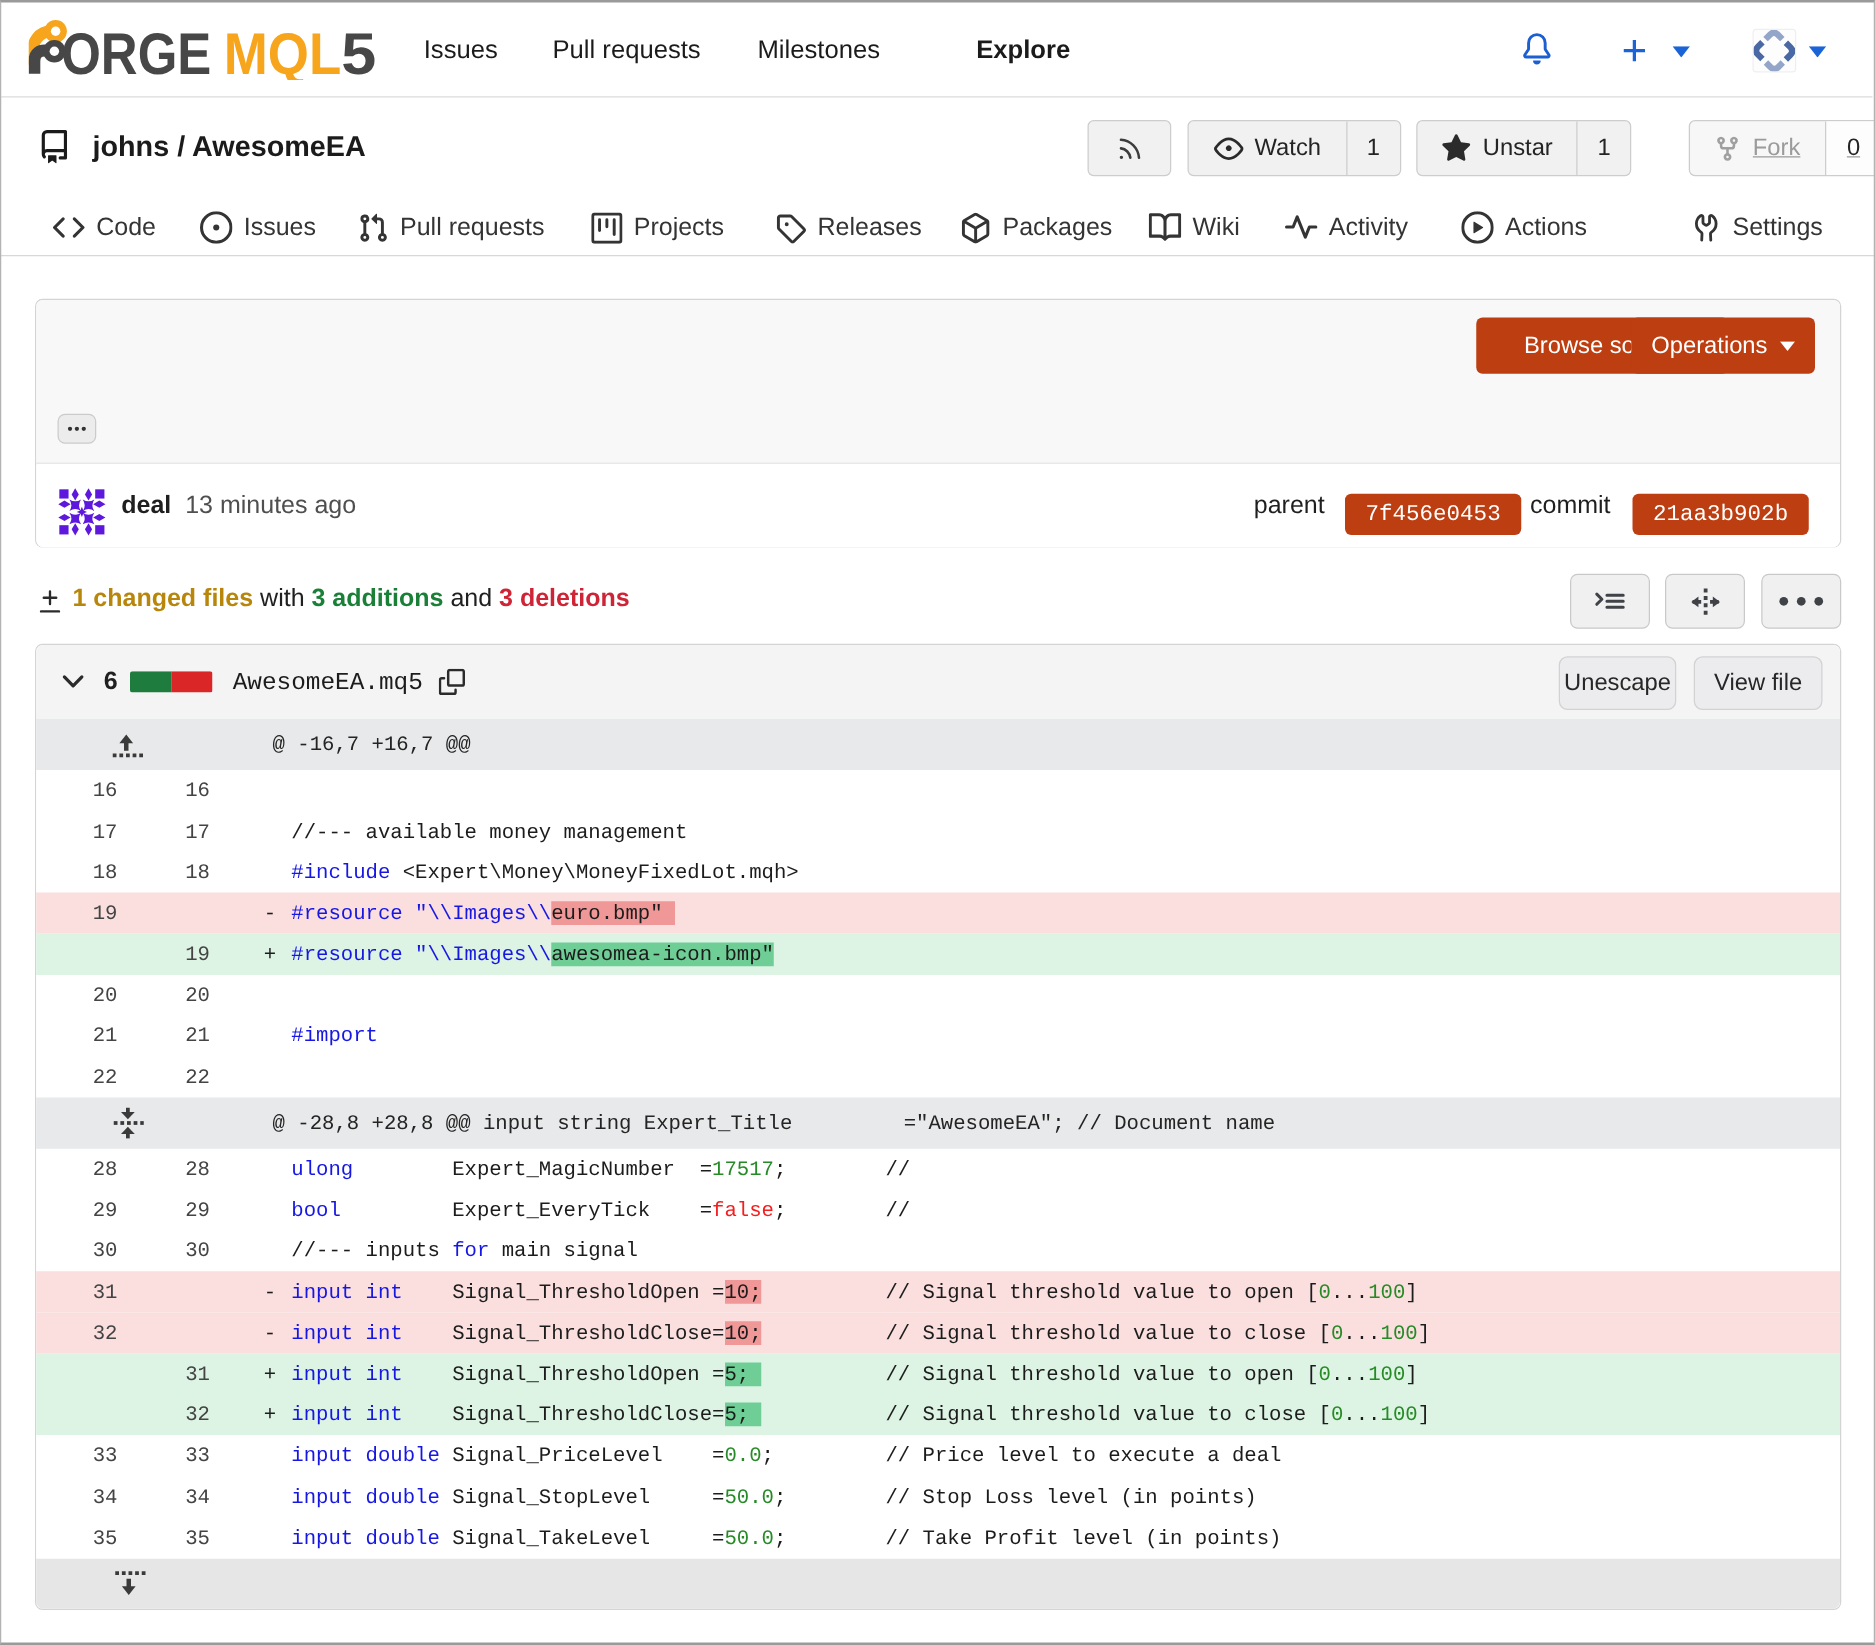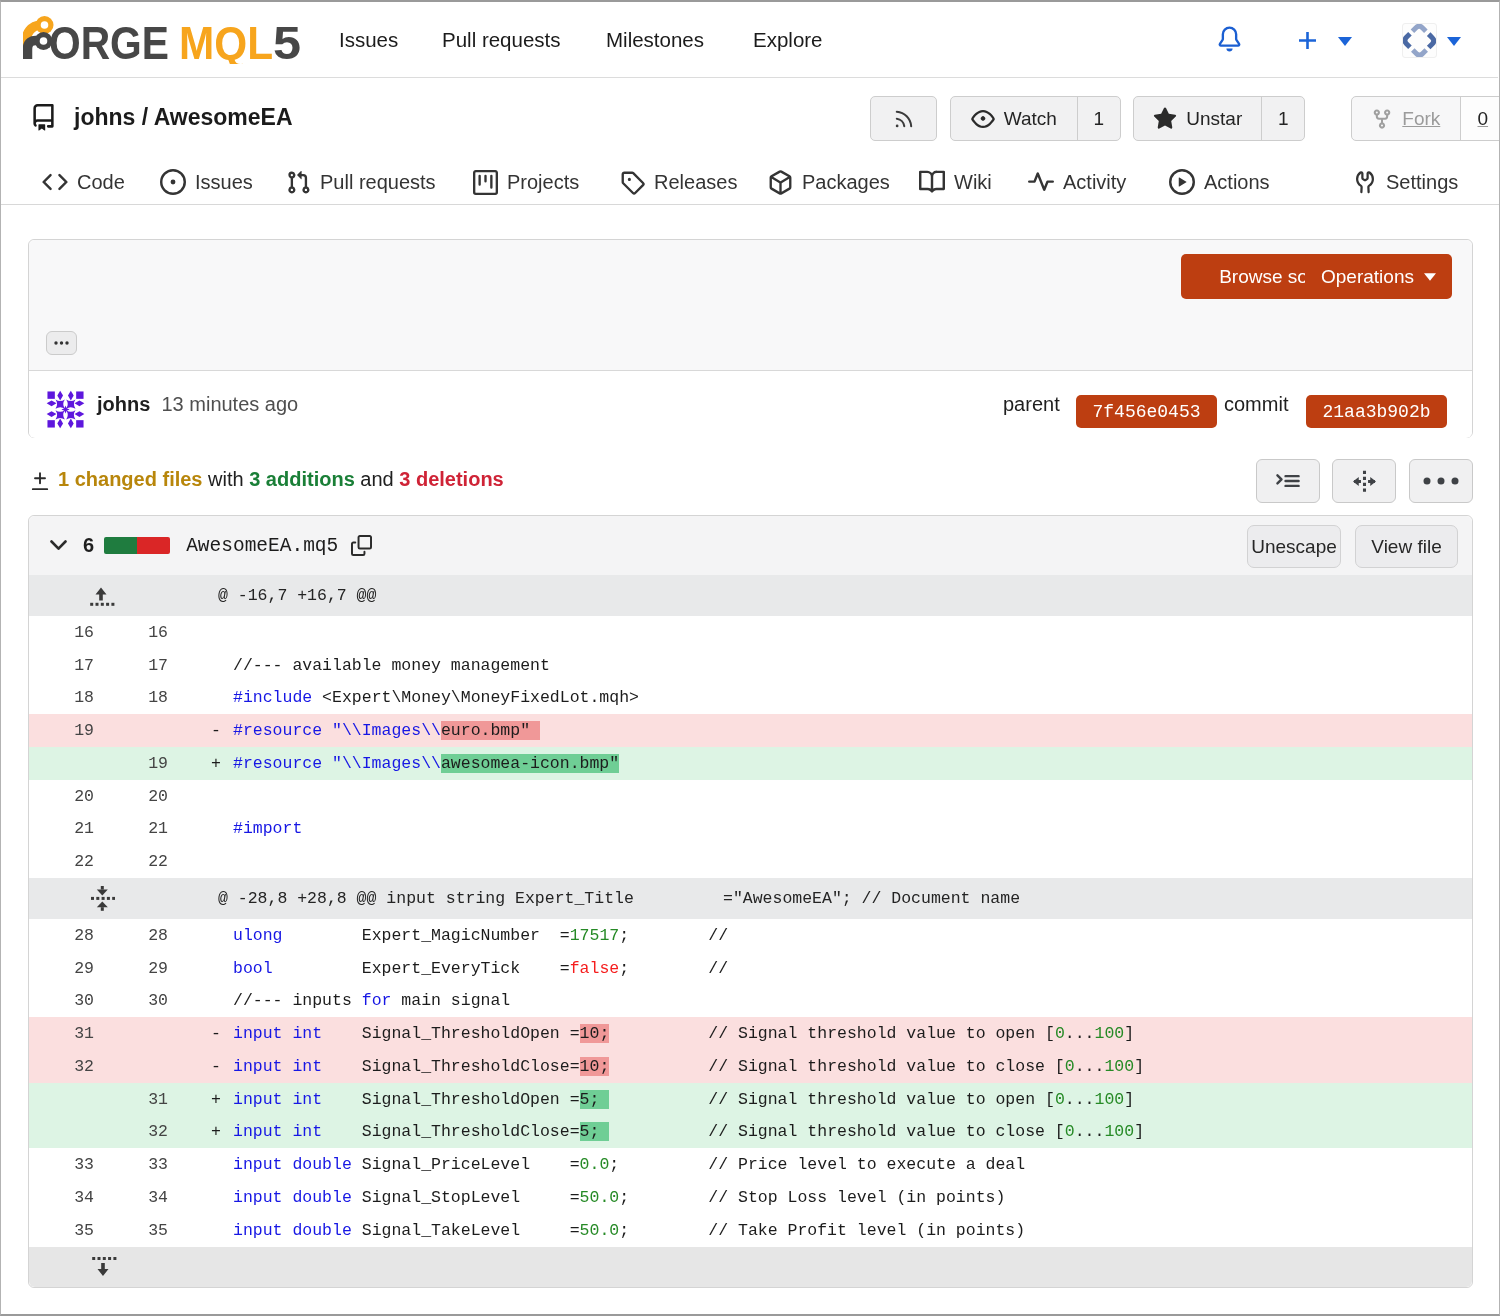--- a/index.html
+++ b/index.html
@@ -59,21 +59,21 @@
     <path d="M 4.5 43 L 4.5 33 C 4.5 26, 9 24, 14 24.5" stroke="#474747" stroke-width="9.5" fill="none" stroke-linecap="butt"></path>
     <circle cx="20.5" cy="25" r="9" fill="#474747"></circle>
       <circle cx="20.5" cy="25" r="3.8" fill="#fff"></circle>
     <text x="26" y="43" font-family="Liberation Sans, sans-serif" font-weight="bold" font-size="47" fill="#474747" textLength="120" lengthAdjust="spacingAndGlyphs">ORGE</text>
     <text x="156" y="43" font-family="Liberation Sans, sans-serif" font-weight="bold" font-size="47" fill="#f7a51d" textLength="94" lengthAdjust="spacingAndGlyphs">MQL</text>
     <text x="250" y="43" font-family="Liberation Sans, sans-serif" font-weight="bold" font-size="47" fill="#474747" textLength="28" lengthAdjust="spacingAndGlyphs">5</text>
   </svg>
   <div class="navlink" style="left:338px;">Issues</div>
   <div class="navlink" style="left:441px;">Pull requests</div>
   <div class="navlink" style="left:605px;">Milestones</div>
-  <div class="navlink" style="left:752px;">Explore</div>
+  <div class="navlink" style="left:780px;font-weight:bold;">Explore</div>
   <svg class="abs" style="left:1216px; top:23px;" width="25" height="28" viewBox="0 0 16 16" fill="#1b5fd2">
       <path d="M8 16a2 2 0 0 0 1.985-1.75c.017-.137-.097-.25-.235-.25h-3.5c-.138 0-.252.113-.235.25A2 2 0 0 0 8 16ZM3 5a5 5 0 0 1 10 0v2.947c0 .05.015.098.042.139l1.703 2.555A1.519 1.519 0 0 1 13.482 13H2.518a1.516 1.516 0 0 1-1.263-2.36l1.703-2.554A.255.255 0 0 0 3 7.947Zm5-3.5A3.5 3.5 0 0 0 4.5 5v2.947c0 .346-.102.683-.294.97l-1.703 2.556a.017.017 0 0 0-.003.01l.001.006c0 .002.002.004.004.006l.006.004.007.001h10.964l.007-.001.006-.004.004-.006.001-.007a.017.017 0 0 0-.003-.01l-1.703-2.554a1.745 1.745 0 0 1-.294-.97V5A3.5 3.5 0 0 0 8 1.5Z"></path>
     </svg>
   <svg class="abs" style="left:1296px; top:28px;" width="21" height="21" viewBox="0 0 21 21">
       <path d="M10.5 2 V19 M2 10.5 H19" stroke="#1b64d8" stroke-width="2.6"></path>
     </svg>
   <svg class="abs" style="left:1337px; top:35px;" width="14" height="9" viewBox="0 0 14 9">
       <path d="M0 0 L14 0 L7 9 Z" fill="#1b64d8"></path>
     </svg>
   <div class="abs" style="left:1401px; top:21px; width:35px; height:35px; background:#fdfdfd; border:1px solid #efefef; border-radius:3px;">
@@ -181,21 +181,21 @@
         <path d="M18.5 36 L22 42 L18.5 48 L15 42 Z"></path>
           <path d="M31.5 36 L35 42 L31.5 48 L28 42 Z"></path>
         <path d="M18.5 10.5 Q19.8 17.2 26.5 18.5 Q19.8 19.8 18.5 26.5 Q17.2 19.8 10.5 18.5 Q17.2 17.2 18.5 10.5 Z" transform="rotate(45 18.5 18.5)"></path>
           <path d="M31.5 10.5 Q32.8 17.2 39.5 18.5 Q32.8 19.8 31.5 26.5 Q30.2 19.8 23.5 18.5 Q30.2 17.2 31.5 10.5 Z" transform="rotate(45 31.5 18.5)"></path>
           <path d="M18.5 23.5 Q19.8 30.2 26.5 31.5 Q19.8 32.8 18.5 39.5 Q17.2 32.8 10.5 31.5 Q17.2 30.2 18.5 23.5 Z" transform="rotate(45 18.5 31.5)"></path>
           <path d="M31.5 23.5 Q32.8 30.2 39.5 31.5 Q32.8 32.8 31.5 39.5 Q30.2 32.8 23.5 31.5 Q30.2 30.2 31.5 23.5 Z" transform="rotate(45 31.5 31.5)"></path>
           <path d="M25 20 L27 25 L25 30 L23 25 Z"></path>
           <path d="M20 25 L25 23 L30 25 L25 27 Z"></path>
         </g>
     </svg>
-    <div class="abs" style="left:68px; top:0; height:66px; line-height:64px; font-size:20px;"><b style="color:#1f1f1f;">johns</b>&nbsp; <span style="color:#4f4f4f;">13 minutes ago</span></div>
+    <div class="abs" style="left:68px; top:0; height:66px; line-height:64px; font-size:20px;"><b style="color:#1f1f1f;">deal</b>&nbsp; <span style="color:#4f4f4f;">13 minutes ago</span></div>
     <span class="metatxt" style="left:974px;">parent</span>
     <div class="hashbtn" style="left:1047px;">7f456e0453</div>
     <span class="metatxt" style="left:1195px;">commit</span>
     <div class="hashbtn" style="left:1277px;">21aa3b902b</div>
   </div>
 </div>
 
 <div class="diffstat">
   <svg class="abs" style="left:2px; top:9px;" width="20" height="26" viewBox="0 0 16 16" fill="#2b2b2b">
       <path d="M8.75 1.75V5H12a.75.75 0 0 1 0 1.5H8.75v3.25a.75.75 0 0 1-1.5 0V6.5H4A.75.75 0 0 1 4 5h3.25V1.75a.75.75 0 0 1 1.5 0Zm-6.5 12h11.5a.75.75 0 0 1 0 1.5H2.25a.75.75 0 0 1 0-1.5Z"></path>

